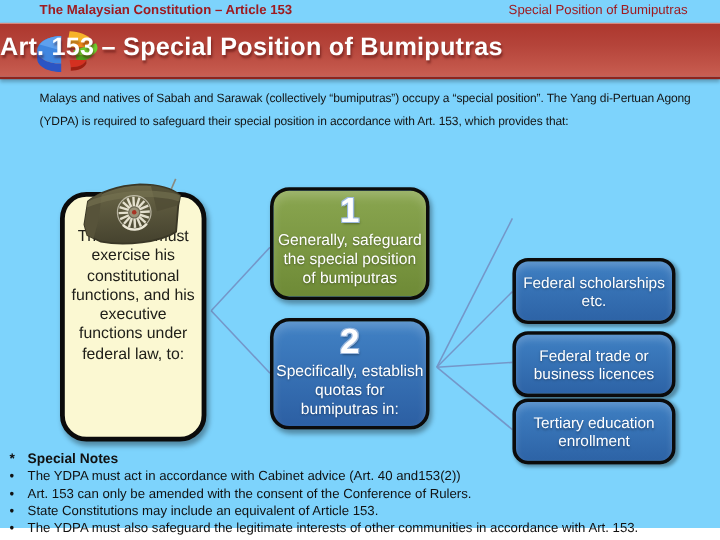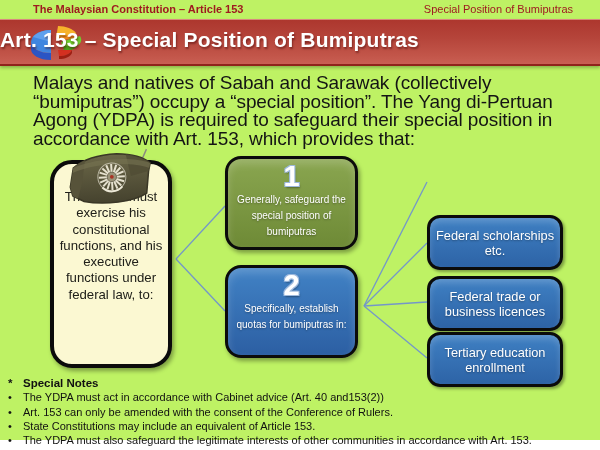--- a/index.html
+++ b/index.html
@@ -1,55 +1,55 @@
 <!DOCTYPE html>
 <html><head>
 <meta charset="utf-8">
 <style>
   html,body{margin:0;padding:0;width:600px;height:450px;overflow:hidden;background:#fff;
     font-family:"Liberation Sans","DejaVu Sans",sans-serif;}
-  .slide{position:relative;width:600px;height:440px;background:#bef264;}
+  .slide{position:relative;width:600px;height:440px;background:#7dd3fc;}
 
   
   .miniheader{position:absolute;top:0;left:0;width:100%;height:20px;}
   .mini-left{position:absolute;left:33px;top:3px;font-size:11px;font-weight:bold;color:#9e1b20;}
   .mini-right{position:absolute;right:27px;top:3px;font-size:11px;font-weight:normal;color:#9e1b20;}
 
   
   .titlebar{position:absolute;top:19px;left:0;width:600px;height:44px;
     background:linear-gradient(180deg,#ad372e 0%,#b5443a 40%,#c25549 80%,#c95f53 100%);
     border-top:1px solid #d8887e;border-bottom:2px solid #8f231c;
     box-shadow:0 2px 3px rgba(0,0,0,.25);}
   .titlebar .title{position:absolute;left:0;top:8px;width:100%;
     color:#fff;font-size:21px;font-weight:bold;letter-spacing:.2px;
     text-shadow:1px 2px 2px rgba(60,0,0,.45);}
   .pieicon{position:absolute;left:24px;top:3px;width:62px;height:38px;}
 
   
-  .intro{position:absolute;left:33px;top:74px;width:548px;font-size:19px;line-height:18.5px;
+  .intro{position:absolute;left:33px;top:74px;width:548px;font-size:10px;line-height:18.5px;
     color:#141414;letter-spacing:-0.1px;}
 
   
   .connectors{position:absolute;left:0;top:0;width:600px;height:450px;z-index:1;pointer-events:none;}
   .dbox{position:absolute;z-index:2;box-sizing:border-box;text-align:center;color:#fff;}
 
   .srcbox{left:50px;top:160px;width:122px;height:208px;background:#fbf8d2;
     border:4px solid #0b0b0b;border-radius:22px;box-shadow:2px 3px 4px rgba(0,0,0,.35);
     color:#17170f;}
   .songkok{position:absolute;top:-15px;left:50%;transform:translateX(-50%) rotate(-3deg);width:96px;height:62px;}
   .srctitle{font-size:15px;font-weight:normal;color:#111;}
   .srcbody{margin:8px auto 0;width:106px;font-size:13.2px;line-height:16.3px;color:#20201a;}
 
   .duty{left:225px;width:133px;border:3.5px solid #0b0b0b;border-radius:16px;
     box-shadow:2px 3px 4px rgba(0,0,0,.35), inset 0 5px 8px rgba(255,255,255,.18);}
   .duty1{top:156px;height:94px;background:linear-gradient(180deg,#8aa650,#6e8a36);}
   .duty2{top:265px;height:93px;background:linear-gradient(180deg,#4182c5,#2c5fa3);}
   .dutynum{font-size:29px;font-weight:bold;line-height:30px;margin-top:2px;color:#fff;
     text-shadow:-1px -1px 0 #9db9dd,1px -1px 0 #9db9dd,-1px 1px 0 #9db9dd,1px 1px 0 #9db9dd,1px 2px 2px rgba(0,0,0,.35);}
-  .dutytext{font-size:10px;line-height:15.8px;margin:1px auto 0;width:124px;
+  .dutytext{font-size:13px;line-height:15.8px;margin:1px auto 0;width:124px;
     text-shadow:0 1px 2px rgba(0,0,0,.35);}
 
   .quota{left:427px;width:136px;height:55px;border:3px solid #0b0b0b;border-radius:13px;
     background:linear-gradient(180deg,#3f80c3,#2d63a6);
     box-shadow:2px 2px 3px rgba(0,0,0,.35), inset 0 4px 6px rgba(255,255,255,.18);
     display:flex;align-items:center;justify-content:center;}
   .quota .ql{font-size:12.8px;line-height:15px;width:126px;text-shadow:0 1px 2px rgba(0,0,0,.35);}
   .q1{top:155px}.q2{top:215px}.q3{top:276px}.q4{top:332px}
 
   

